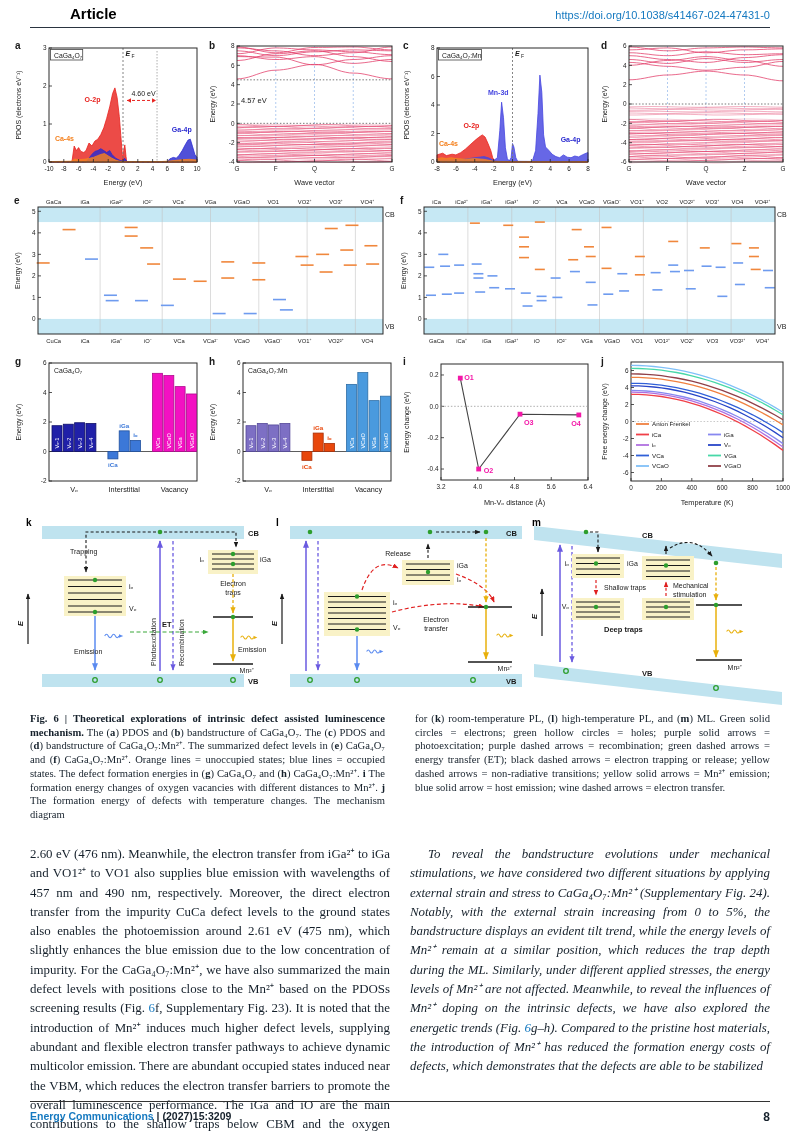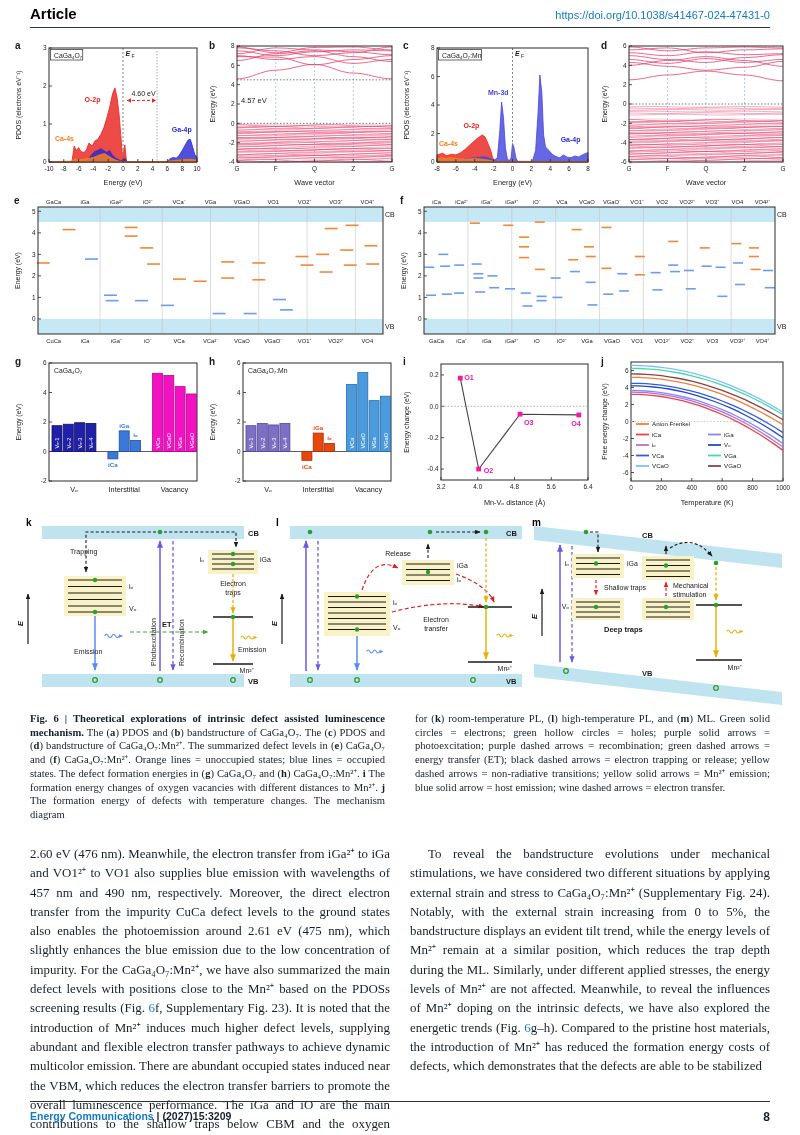--- a/index.html
+++ b/index.html
@@ -1,37 +1,37 @@
 <!DOCTYPE html>
 <html><head>
 <meta charset="utf-8">
 <style>
   html,body{margin:0;padding:0;background:#e9e9e9;}
   .page{position:relative;width:800px;height:1135px;margin:0 auto;background:#fff;
         font-family:"Liberation Serif",serif;color:#1c2733;overflow:hidden;}
   .hdr{position:absolute;top:5px;left:30px;right:30px;display:flex;justify-content:space-between;
        align-items:baseline;font-family:"Liberation Sans",sans-serif;}
-  .hdr .atitle{font-size:15px;font-weight:bold;color:#000;}
+  .hdr .atitle{font-size:15px;font-weight:bold;color:#000;margin-left:40px;}
   .hdr .doi{font-size:11px;color:#1579c0;text-decoration:none;}
   .hrule{position:absolute;top:27px;left:30px;right:30px;border-top:1.6px solid #2a3440;}
   .fig{position:absolute;top:36px;left:0;width:800px;height:676px;}
   .fig svg{position:absolute;overflow:visible;}
   svg text{font-family:"Liberation Sans",sans-serif;}
   .mt{font-size:7px;fill:#1a1a1a;}
   .mtb{font-size:7.5px;font-weight:bold;fill:#1a1a1a;}
   .pl{font-size:10px;font-weight:bold;fill:#000;}
   .tl{stroke:#1a1a1a;stroke-width:1;}
   .cap{position:absolute;top:712px;left:30px;width:740px;display:flex;gap:30px;
        font-size:10.6px;line-height:13.7px;color:#15202b;}
   .cap .col{width:361px;text-align:justify;}
   .bodytxt{position:absolute;top:845px;left:30px;width:740px;display:flex;gap:20px;
        font-size:12.9px;line-height:19.3px;text-align:justify;color:#15202b;}
   .bodytxt .col{width:360px;}
   .bodytxt p{margin:0;}
-  .indent{text-indent:18px;}
+  .indent{text-indent:18px;font-style:italic;}
   .b{font-weight:bold;}
   .blue{color:#1579c0;}
   .ftr-rule{position:absolute;left:30px;right:30px;top:1101px;border-top:1px solid #333;}
   .ftr{position:absolute;left:30px;right:30px;top:1110px;display:flex;justify-content:space-between;
        font-family:"Liberation Sans",sans-serif;font-size:10.5px;font-weight:bold;color:#15202b;}
   .ftr .pg{font-size:12px;}
 </style>
 </head>
 <body>
 

